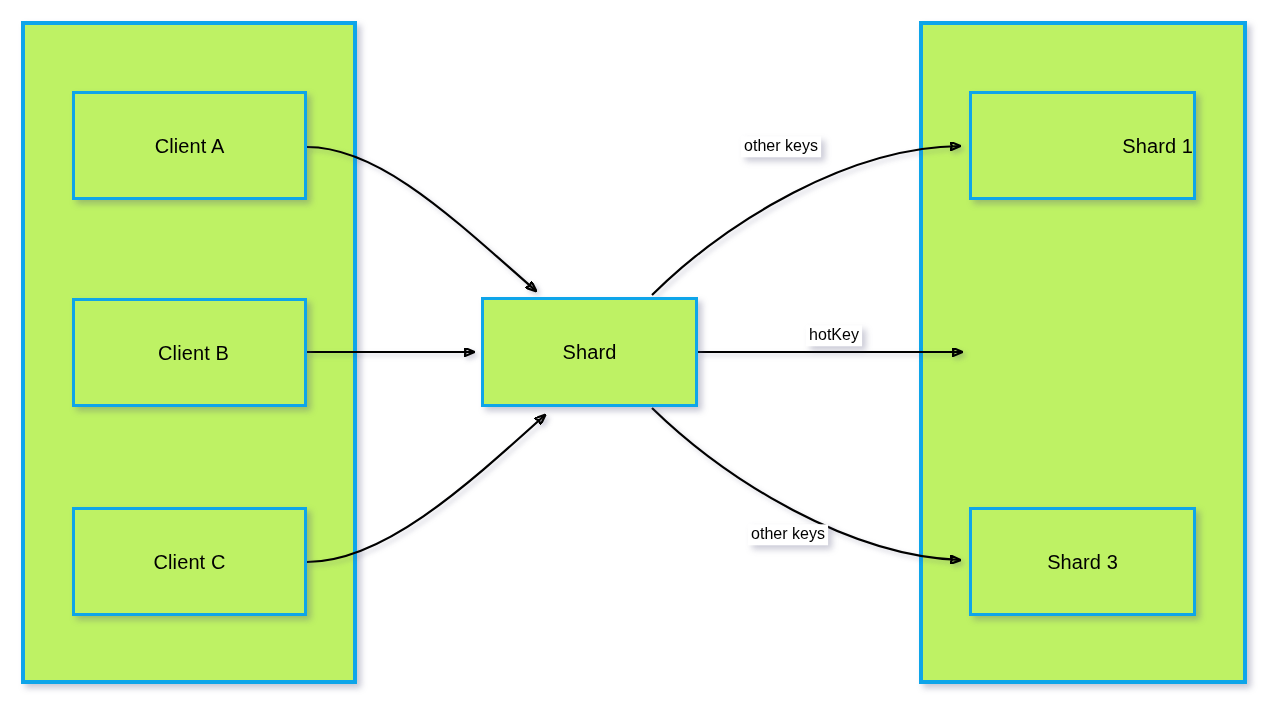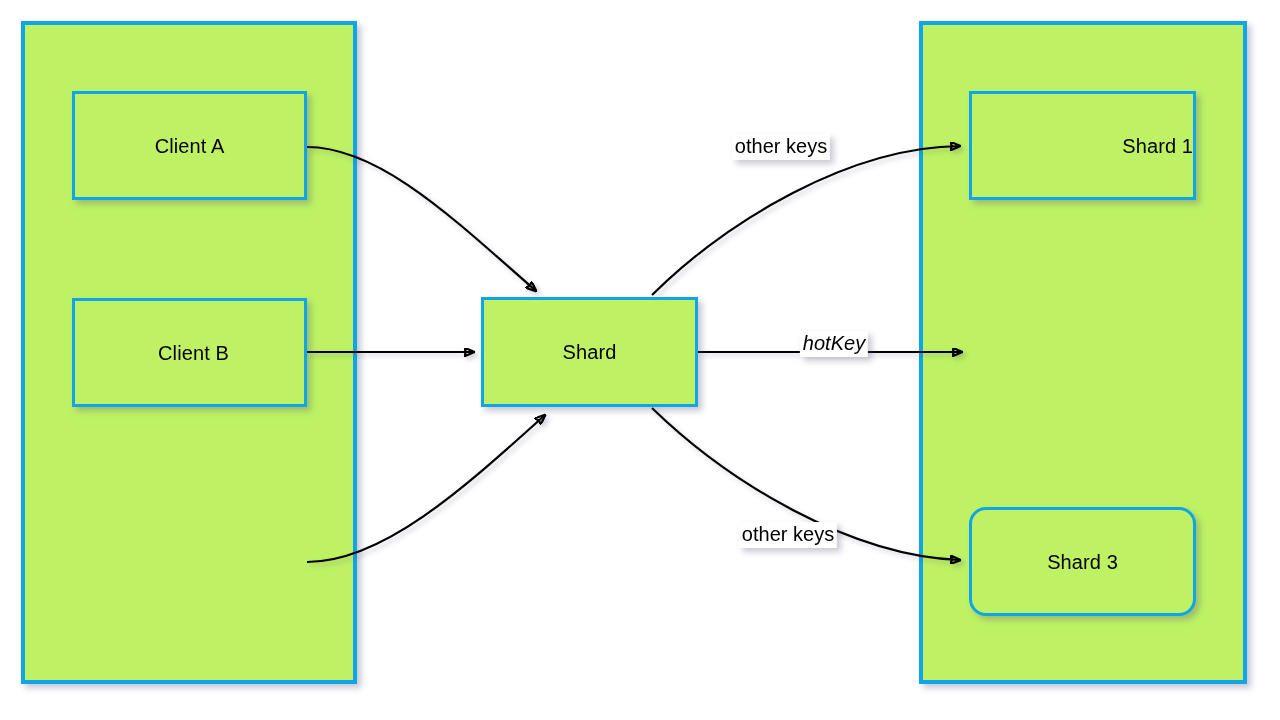--- a/index.html
+++ b/index.html
@@ -59,21 +59,21 @@
     stroke-linecap: butt;
   }
   .edge-group {
     filter: drop-shadow(3px 3px 2.5px rgba(80, 80, 120, 0.30));
   }
   
   .edge-label {
     position: absolute;
     background: #ffffff;
     color: #000000;
-    font-size: 20px;
+    font-size: 16px;
     line-height: 1.15;
     white-space: nowrap;
     padding: 1px 3px 2px 3px;
     transform: translate(-50%, -50%);
     filter: drop-shadow(4px 4px 3px rgba(80, 80, 120, 0.30));
   }
 </style>
 </head>
 <body>
 
@@ -116,33 +116,36 @@
   </svg>
 
   <div class="rect" style="left:72px; top:91px; width:235px; height:109px;">
     <span class="node-label">Client A</span>
   </div>
 
   <div class="rect" style="left:72px; top:298px; width:235px; height:109px;padding-left:8px;">
     <span class="node-label">Client B</span>
   </div>
 
+  <div class="rect" style="left:72px; top:507px; width:235px; height:109px;">
+    <span class="node-label">Client C</span>
+  </div>
 
   <div class="rect" style="left:481px; top:297px; width:217px; height:110px;">
     <span class="node-label">Shard</span>
   </div>
 
   <div class="rect" style="left:969px; top:91px; width:227px; height:109px;justify-content:flex-end;">
     <span class="node-label">Shard 1</span>
   </div>
 
 
-  <div class="rect" style="left:969px; top:507px; width:227px; height:109px;border-radius:17px;">
+  <div class="rect" style="left:969px; top:507px; width:227px; height:109px;">
     <span class="node-label">Shard 3</span>
   </div>
 
   <div class="edge-label" style="left:781px; top:147px;">other keys</div>
 
-  <div class="edge-label" style="left:834px; top:344px;font-style:italic;">hotKey</div>
+  <div class="edge-label" style="left:834px; top:336px;">hotKey</div>
 
   <div class="edge-label" style="left:788px; top:535px;">other keys</div>
 
 </div>
 
 </body></html>

